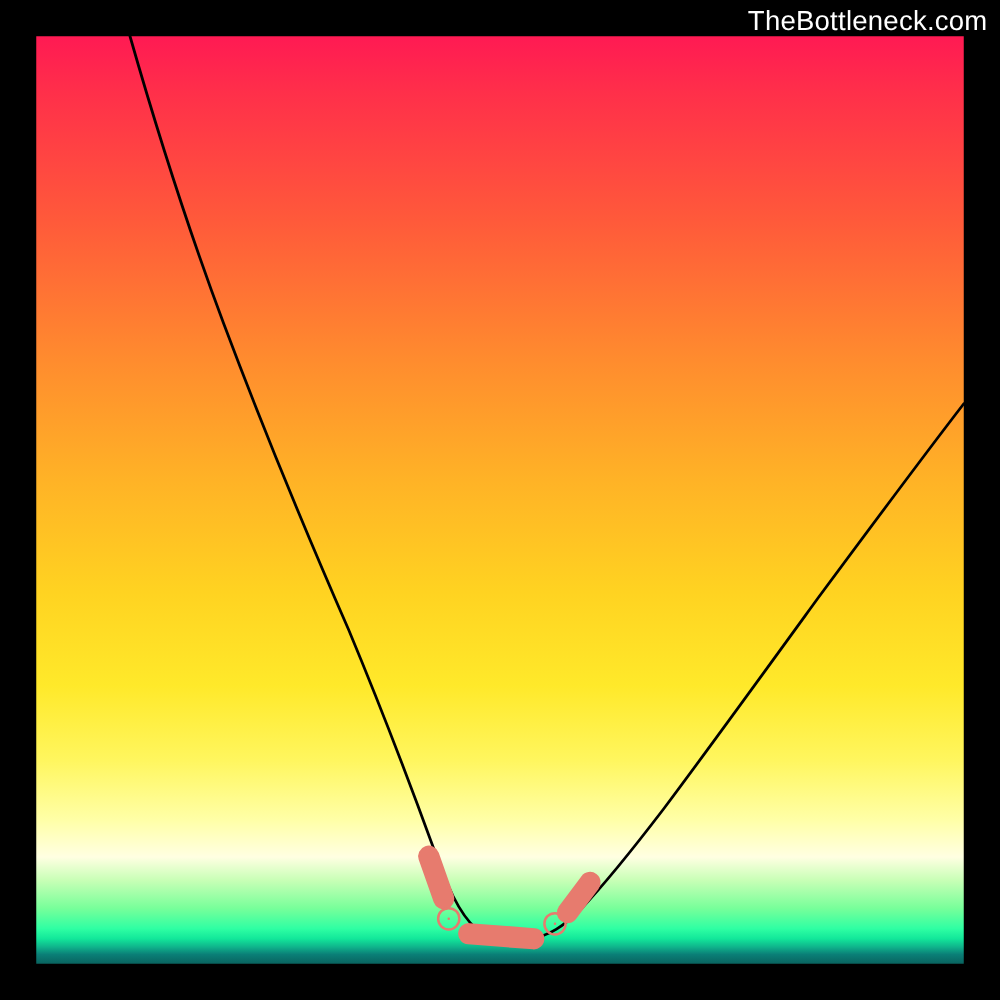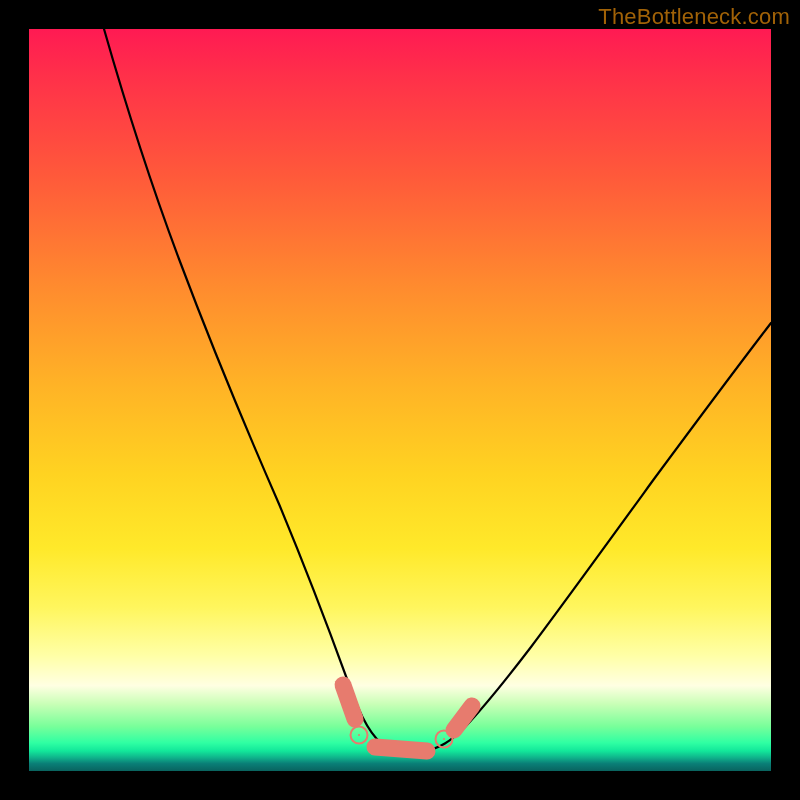--- a/index.html
+++ b/index.html
@@ -44,21 +44,21 @@
       #12e79a 97.3%,
       #0fb38b 98.2%,
       #0a7f77 99.0%,
       #09635f 100%
     );
   }
   .watermark {
     position: absolute;
     top: 4px;
     right: 10px;
-    color: #a16207;
+    color: #ffffff;
     font-size: 22px;
     letter-spacing: 0.2px;
     font-weight: 500;
     z-index: 5;
     user-select: none;
     margin-left: 16px;
   }
   svg.curve {
     position: absolute;
     left: 0;

